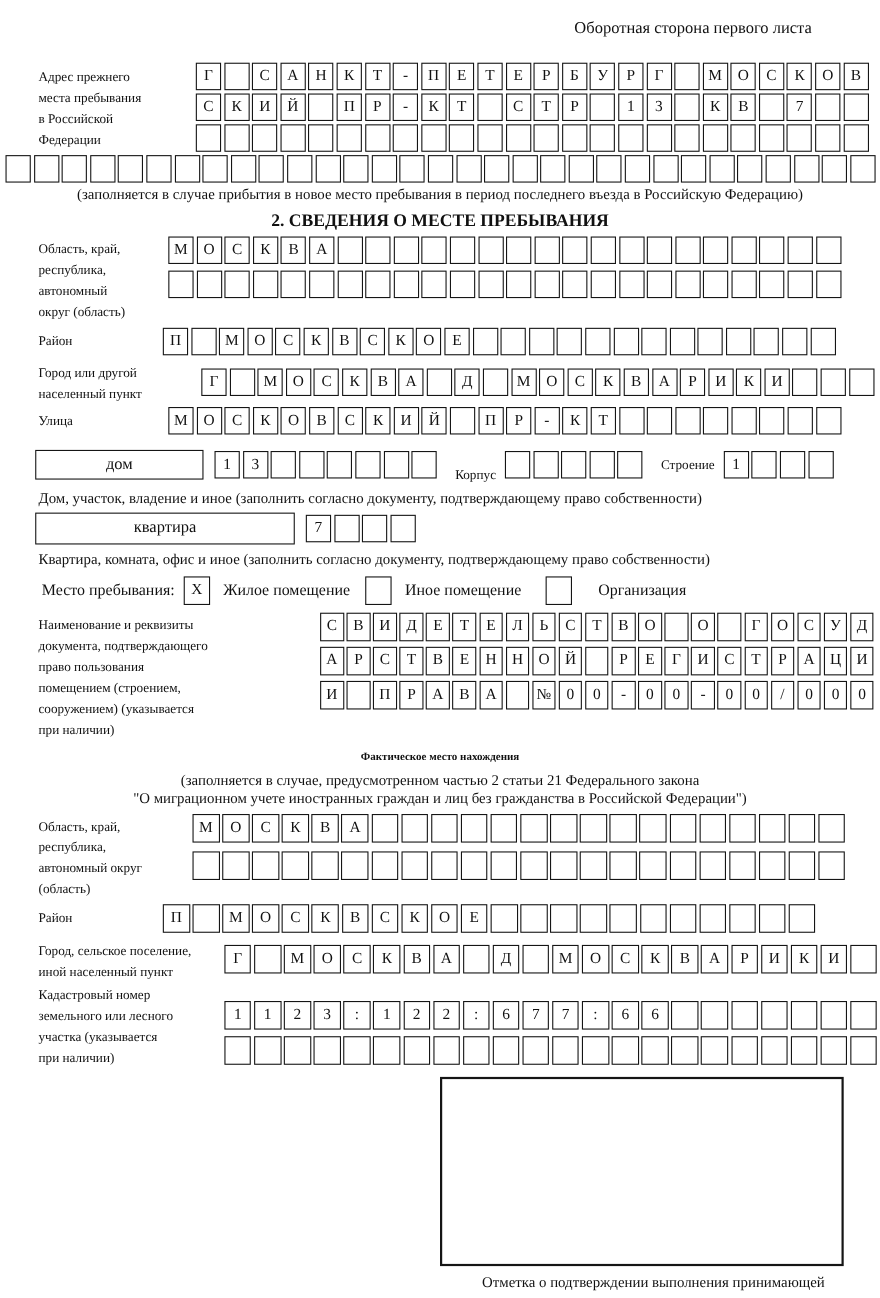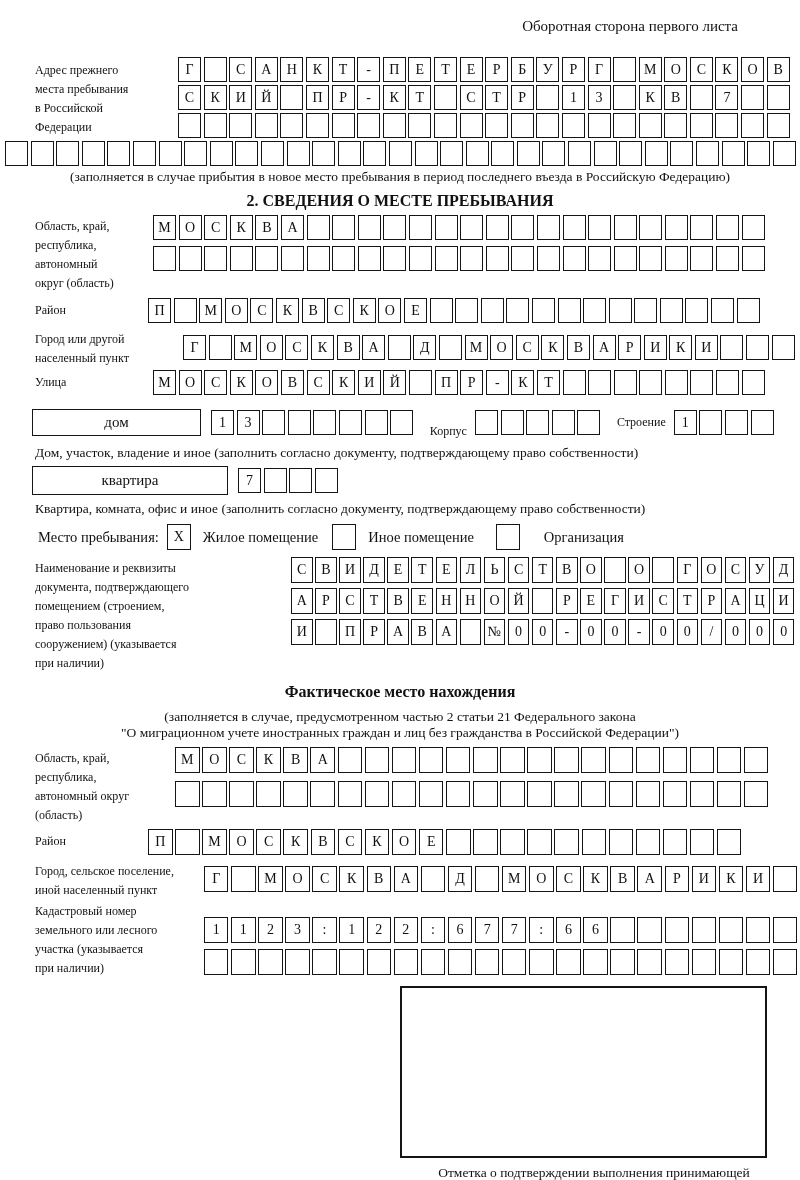--- a/index.html
+++ b/index.html
@@ -322,21 +322,21 @@
         <span class="cell"></span>
         <span class="cell"></span>
         <span class="cell"></span>
         <span class="cell"></span>
         <span class="cell"></span>
         <span class="cell"></span>
       </div>
   </div>
 
   <div class="frow" style="margin:6px 0 0 32px; align-items:center;">
-    <div class="widebox" style="width:169px; margin-right:10px;">дом</div>
+    <div class="widebox" style="width:153px; margin-right:10px;">дом</div>
     <div class="cellrow" style="margin-bottom:0;">
         <span class="cell">1</span>
         <span class="cell">3</span>
         <span class="cell"></span>
         <span class="cell"></span>
         <span class="cell"></span>
         <span class="cell"></span>
         <span class="cell"></span>
         <span class="cell"></span>
       </div>
@@ -352,21 +352,21 @@
     <div class="cellrow" style="margin-bottom:0;">
         <span class="cell">1</span>
         <span class="cell"></span>
         <span class="cell"></span>
         <span class="cell"></span>
       </div>
   </div>
   <div class="note" style="margin:4px 0 0 35px;">Дом, участок, владение и иное (заполнить согласно документу, подтверждающему право собственности)</div>
 
   <div class="frow" style="margin:5px 0 0 32px; align-items:center;">
-    <div class="widebox" style="width:196px; height:29px; margin-right:10px;">квартира</div>
+    <div class="widebox" style="width:236px; height:29px; margin-right:10px;">квартира</div>
     <div class="cellrow" style="margin-bottom:0;">
         <span class="cell">7</span>
         <span class="cell"></span>
         <span class="cell"></span>
         <span class="cell"></span>
       </div>
   </div>
   <div class="note" style="margin:6px 0 0 35px;">Квартира, комната, офис и иное (заполнить согласно документу, подтверждающему право собственности)</div>
 
   <div class="chk-row" style="margin:7px 0 0 38px;">
@@ -376,22 +376,22 @@
     <span class="chkbox" style="margin:0 12px 0 14px;"></span>
     <span>Иное помещение</span>
     <span class="chkbox" style="margin:0 24px 0 22px;"></span>
     <span>Организация</span>
   </div>
 
   <div class="frow" style="margin:7px 0 0 35px;gap:29px;">
     <div class="lbl" style="width:227px; padding-top:2px;">
       <div>Наименование и реквизиты</div>
       <div>документа, подтверждающего</div>
+      <div>право пользования</div>
       <div>помещением (строением,</div>
-      <div>право пользования</div>
       <div>сооружением) (указывается</div>
       <div>при наличии)</div>
     </div>
     <div class="cells-doc">
       <div class="cellrow" style="margin-bottom:5px;">
           <span class="cell">С</span>
           <span class="cell">В</span>
           <span class="cell">И</span>
           <span class="cell">Д</span>
           <span class="cell">Е</span>
@@ -454,21 +454,21 @@
           <span class="cell">0</span>
           <span class="cell">0</span>
           <span class="cell">/</span>
           <span class="cell">0</span>
           <span class="cell">0</span>
           <span class="cell">0</span>
         </div>
     </div>
   </div>
 
-  <div class="sec-title" style="margin-top:10px; font-size:16px;">Фактическое место нахождения</div>
+  <div class="sec-title" style="margin-top:10px; font-size:10px;">Фактическое место нахождения</div>
   <div class="note note-center" style="margin-top:8px;">(заполняется в случае, предусмотренном частью 2 статьи 21 Федерального закона</div>
   <div class="note note-center">"О миграционном учете иностранных граждан и лиц без гражданства в Российской Федерации")</div>
 
   <div class="frow cells-fact" style="margin:6px 0 0 35px;">
     <div class="lbl" style="width:140px; padding-top:2px;">
       <div>Область, край,</div>
       <div>республика,</div>
       <div>автономный округ</div>
       <div>(область)</div>
     </div>

